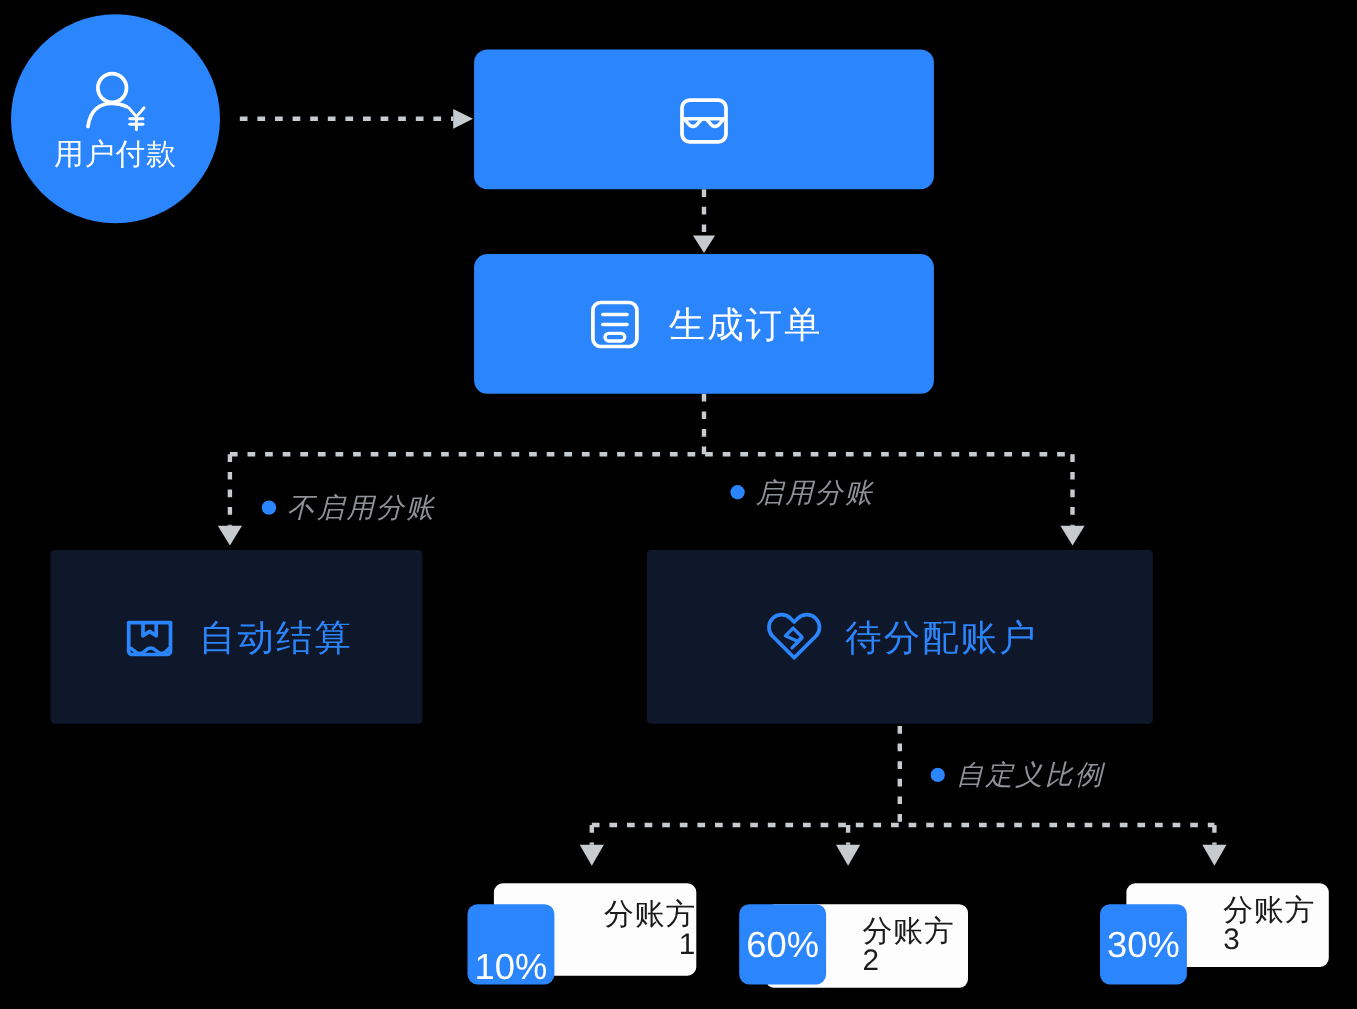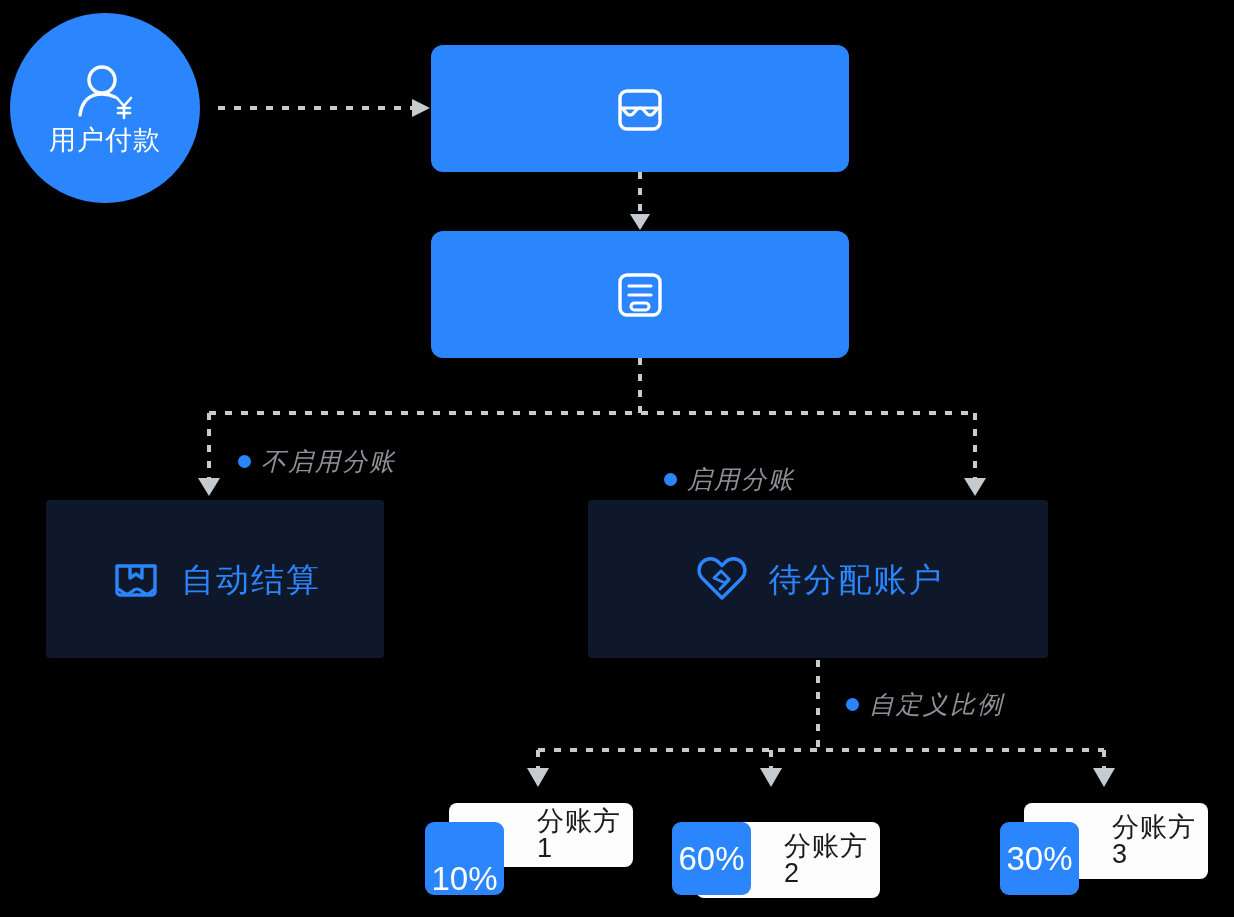--- a/index.html
+++ b/index.html
@@ -153,28 +153,29 @@
 
   <div class="node blue-box" style="left:431px;top:231px;width:418px;height:127px;">
     <span>
       <svg class="icon" width="54" height="54" viewBox="0 0 54 54" aria-hidden="true">
         <path d="M14 7 H40 a7 7 0 0 1 7 7 V40 a7 7 0 0 1 -7 7 H14 a7 7 0 0 1 -7 -7 V14 a7 7 0 0 1 7 -7 Z" fill="none" stroke="#ffffff" stroke-width="3.4"></path>
         <path d="M16 18 H38" stroke="#ffffff" stroke-width="3.2" stroke-linecap="round"></path>
         <path d="M16 27 H38" stroke="#ffffff" stroke-width="3.2" stroke-linecap="round"></path>
         <rect x="18" y="35" width="18" height="7" rx="3.5" ry="3.5" fill="none" stroke="#ffffff" stroke-width="3"></rect>
       </svg>
     </span>
+    <span class="label">生成订单</span>
   </div>
 
   <div class="branch-label" style="left:238px;top:445px;">
     <span class="dot"></span>
     <span>不启用分账</span>
   </div>
 
-  <div class="branch-label" style="left:664px;top:463px;">
+  <div class="branch-label" style="left:664px;top:431px;">
     <span class="dot"></span>
     <span>启用分账</span>
   </div>
 
   <div class="node white-box" style="left:46px;top:500px;width:338px;height:158px;">
     <span>
       <svg class="icon" width="54" height="54" viewBox="0 0 54 54" aria-hidden="true">
         <path d="M8 14 V40 a3 3 0 0 0 3 3 H43 a3 3 0 0 0 3 -3 V14" fill="none" stroke="#2b85fc" stroke-width="3.4" stroke-linejoin="round"></path>
         <path d="M8 14 H46" fill="none" stroke="#2b85fc" stroke-width="3.4" stroke-linecap="round"></path>
         <path d="M21 14 V26 L27 22 L33 26 V14" fill="none" stroke="#2b85fc" stroke-width="3.4" stroke-linejoin="round"></path>
@@ -194,21 +195,21 @@
       </svg>
     </span>
     <span class="label">待分配账户</span>
   </div>
 
   <div class="branch-label" style="left:846px;top:688px;">
     <span class="dot"></span>
     <span>自定义比例</span>
   </div>
 
-  <div class="payee-card" style="left:449px;top:803px;width:184px;height:64px;">
+  <div class="payee-card" style="left:449px;top:803px;width:184px;height:84px;text-align:right;">
     <span class="pname">分账方1</span>
   </div>
   <div class="pct-badge" style="left:425px;top:822px;width:79px;height:73px;align-items:flex-end;">
     <span>10%</span>
   </div>
 
   <div class="payee-card" style="left:696px;top:803px;width:184px;height:76px;margin-top:19px;">
     <span class="pname">分账方2</span>
   </div>
   <div class="pct-badge" style="left:672px;top:822px;width:79px;height:73px;">

